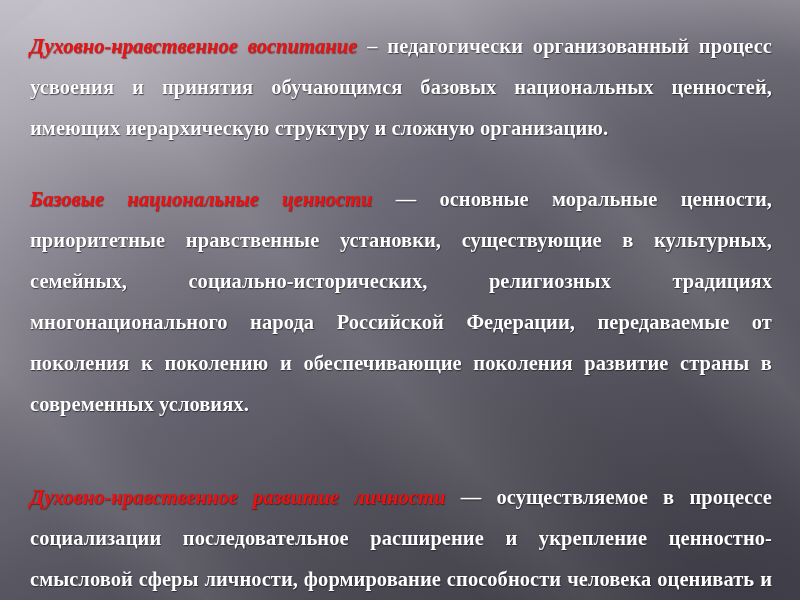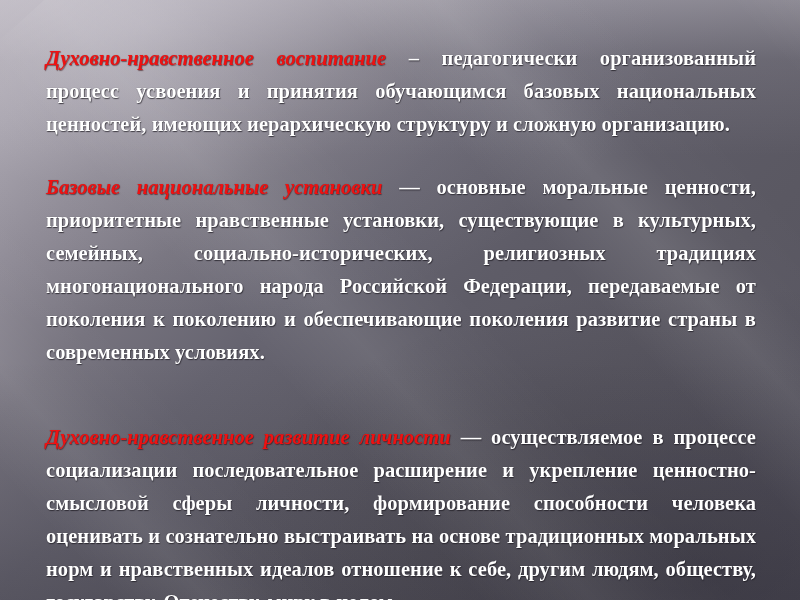--- a/index.html
+++ b/index.html
@@ -99,25 +99,25 @@
   .content {
     position: absolute;
     left: 30px;
     top: 26px;
     width: 742px;
   }
 
   .para {
     color: #ffffff;
     font-size: 20.5px;
-    line-height: 33px;
+    line-height: 41px;
     font-weight: bold;
     text-align: justify;
     text-justify: inter-word;
-    margin: 16px;
+    margin: 0;
     text-shadow:
       0.6px 0.8px 1.1px rgba(25,23,30,0.70),
       0 0 1px rgba(20,18,26,0.35);
     letter-spacing: 0.05px;
   }
 
   .para.gap-sm { margin-top: 30px; }
   .para.gap-lg { margin-top: 52px; }
 
   .para > span { display: inline; }
@@ -141,21 +141,21 @@
   <div class="bg-streaks"></div>
   <div class="bg-shade"></div>
 
   <div class="content">
 
     <p class="para">
       <span class="term">Духовно-нравственное воспитание</span><span> – </span><span>педагогически организованный процесс усвоения и принятия обучающимся базовых национальных ценностей, имеющих иерархическую структуру и сложную организацию.</span>
     </p>
 
     <p class="para gap-sm">
-      <span class="term">Базовые национальные установки</span><span> — </span><span>основные моральные ценности, приоритетные нравственные установки, существующие в культурных, семейных, социально-исторических, религиозных традициях многонационального народа Российской Федерации, передаваемые от поколения к поколению и обеспечивающие поколения развитие страны в современных условиях.</span>
+      <span class="term">Базовые национальные ценности</span><span> — </span><span>основные моральные ценности, приоритетные нравственные установки, существующие в культурных, семейных, социально-исторических, религиозных традициях многонационального народа Российской Федерации, передаваемые от поколения к поколению и обеспечивающие поколения развитие страны в современных условиях.</span>
     </p>
 
     <p class="para gap-lg">
       <span class="term">Духовно-нравственное развитие личности</span><span> — </span><span>осуществляемое в процессе социализации последовательное расширение и укрепление ценностно-смысловой сферы личности, формирование способности человека оценивать и сознательно выстраивать на основе традиционных моральных норм и нравственных идеалов отношение к себе, другим людям, обществу, государству, Отечеству, миру в целом.</span>
     </p>
 
   </div>
 </div>
 
 </body></html>

